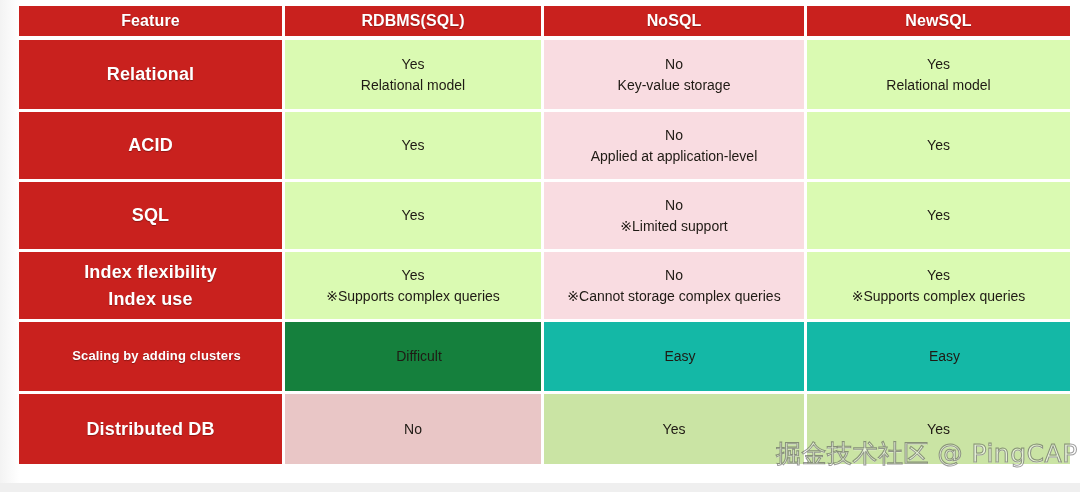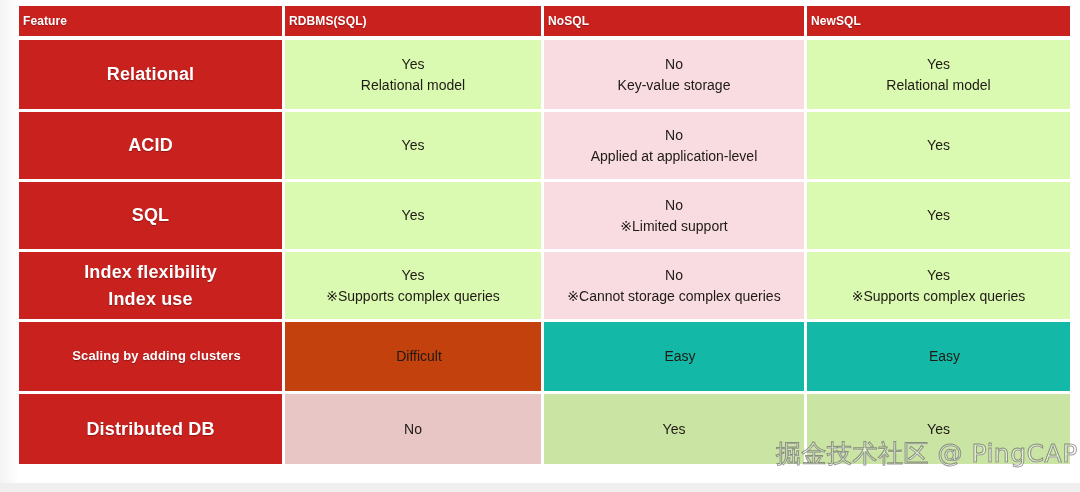--- a/index.html
+++ b/index.html
@@ -38,24 +38,24 @@
   #cmp-table col.c-rdbms   { width: 259px; }
   #cmp-table col.c-nosql   { width: 263px; }
   #cmp-table col.c-newsql  { width: 263px; }
 
   
   thead th {
     height: 34px;
     padding: 0 4px;
     background: #c9211e;
     color: #ffffff;
-    font-size: 12px;
+    font-size: 16px;
     font-weight: bold;
     letter-spacing: 0.1px;
-    text-align: left;
+    text-align: center;
     vertical-align: middle;
     border-right: 3px solid #ffffff;
     border-bottom: 4px solid #ffffff;
     box-sizing: border-box;
     text-shadow: 0 1px 1px rgba(0,0,0,0.28);
   }
   thead th:last-child { border-right: none; margin-top: 28px; }
 
   
   tbody td {
@@ -81,21 +81,21 @@
     letter-spacing: 0.15px;
     text-shadow: 0 1px 1px rgba(0,0,0,0.3);
   }
   td.feature.small { font-size: 13px; }
 
   
   td.fill-green-bright { background: #dafab2; }
   td.fill-green-soft   { background: #14b8a6; }
   td.fill-green-mute   { background: #cae4a4; }
   td.fill-pink-bright  { background: #f9dce1; }
-  td.fill-pink-soft    { background: #c2410c; margin-left: 25px; }
+  td.fill-pink-soft    { background: #15803d; margin-left: 25px; }
   td.fill-pink-mute    { background: #e9c6c6; }
 
   .val-main { display: block; }
   .val-sub  { display: block; }
 
   
   tr.r0 td { height: 72px; }
   tr.r1 td { height: 70px; }
   tr.r2 td { height: 70px; }
   tr.r3 td { height: 70px; }

